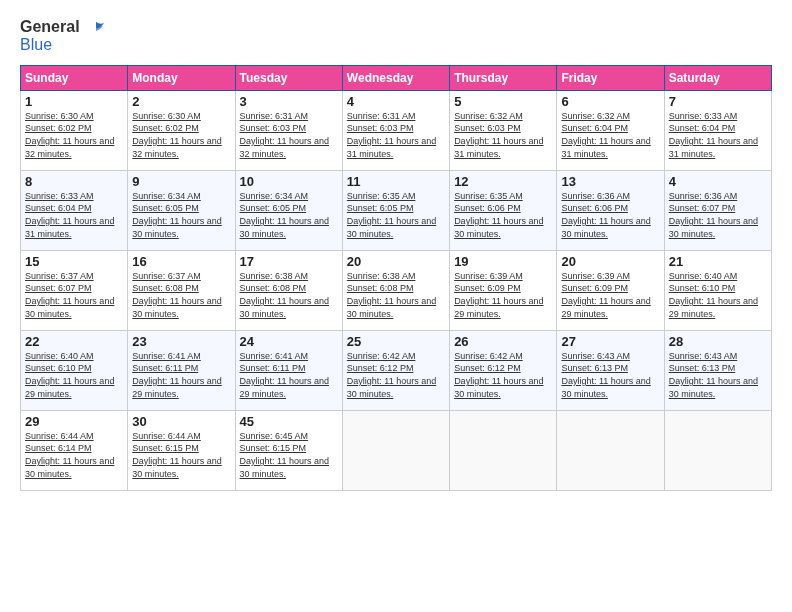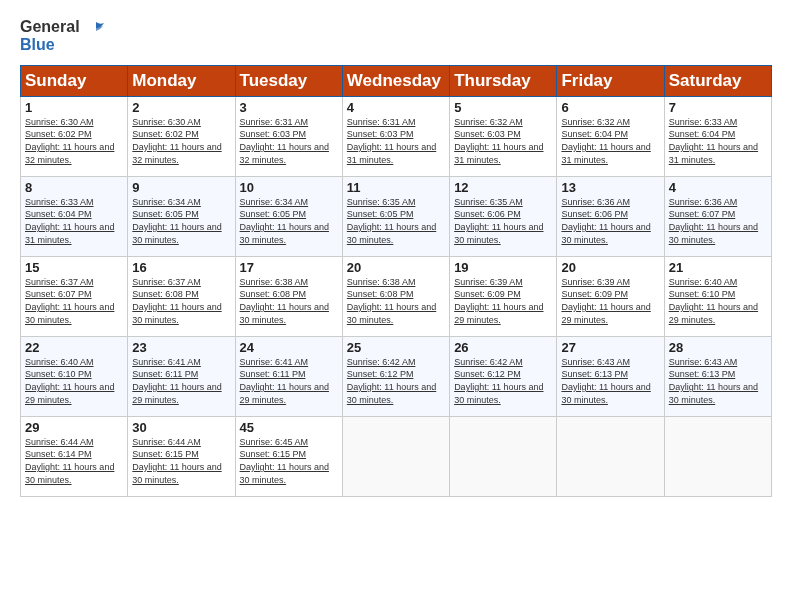--- a/index.html
+++ b/index.html
@@ -40,23 +40,23 @@
       font-size: 14px;
       color: #444;
       margin-top: 2px;
     }
     .calendar-table {
       width: 100%;
       border-collapse: collapse;
       table-layout: fixed;
     }
     .calendar-table th {
-      background: #c2410c;
+      background: #ec4899;
       color: #fff;
-      font-size: 17px;
+      font-size: 12px;
       font-weight: bold;
       padding: 5px 4px;
       text-align: left;
       border: 1px solid #1a5a9f;
     }
     .calendar-table td {
       border: 1px solid #ccc;
       vertical-align: top;
       padding: 3px 4px;
       font-size: 9.5px;
@@ -91,21 +91,21 @@
   <div class="header">
     <div class="logo">
     <div style="display:flex;align-items:center;">
       <div style="line-height:1.15;">
         <div style="font-size:16px;font-weight:bold;color:#333;font-family:Arial;">General
           <svg width="18" height="14" viewBox="0 0 18 14" style="display:inline-block;vertical-align:middle;margin-left:2px;">
             <path d="M10,1 Q14,4 18,2 Q15,7 10,7 Z" fill="#2a6bb5"></path>
             <path d="M10,4 Q13,6 17,5 Q14,9 10,10 Z" fill="#2a6bb5" opacity="0.7"></path>
           </svg>
         </div>
-        <div style="font-size:16px;font-weight:bold;color:#2a6bb5;font-family:Arial;">Blue</div>
+        <div style="font-size:16px;font-weight:normal;color:#2a6bb5;font-family:Arial;">Blue</div>
       </div>
     </div>
   </div>
     <div class="title-block">
       <div class="month-title"></div>
       <div class="location"></div>
     </div>
   </div>
 
   <table class="calendar-table">

